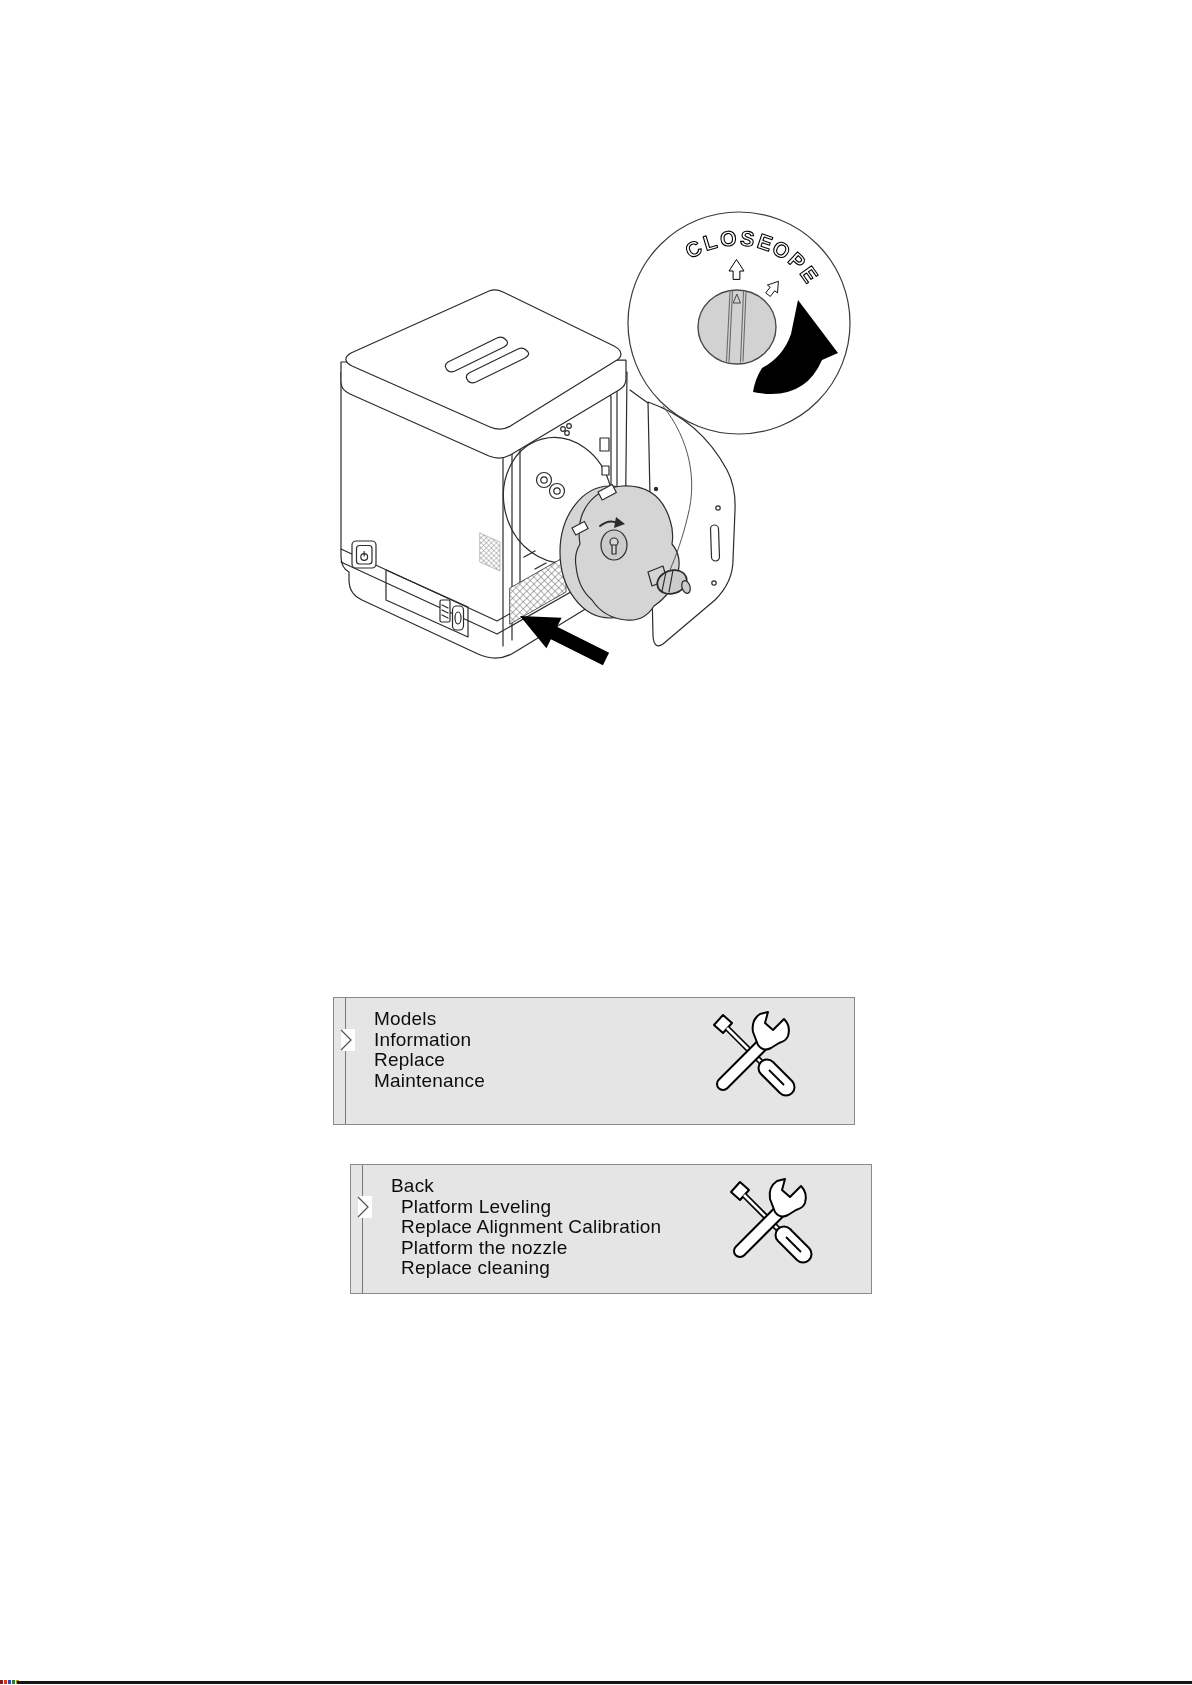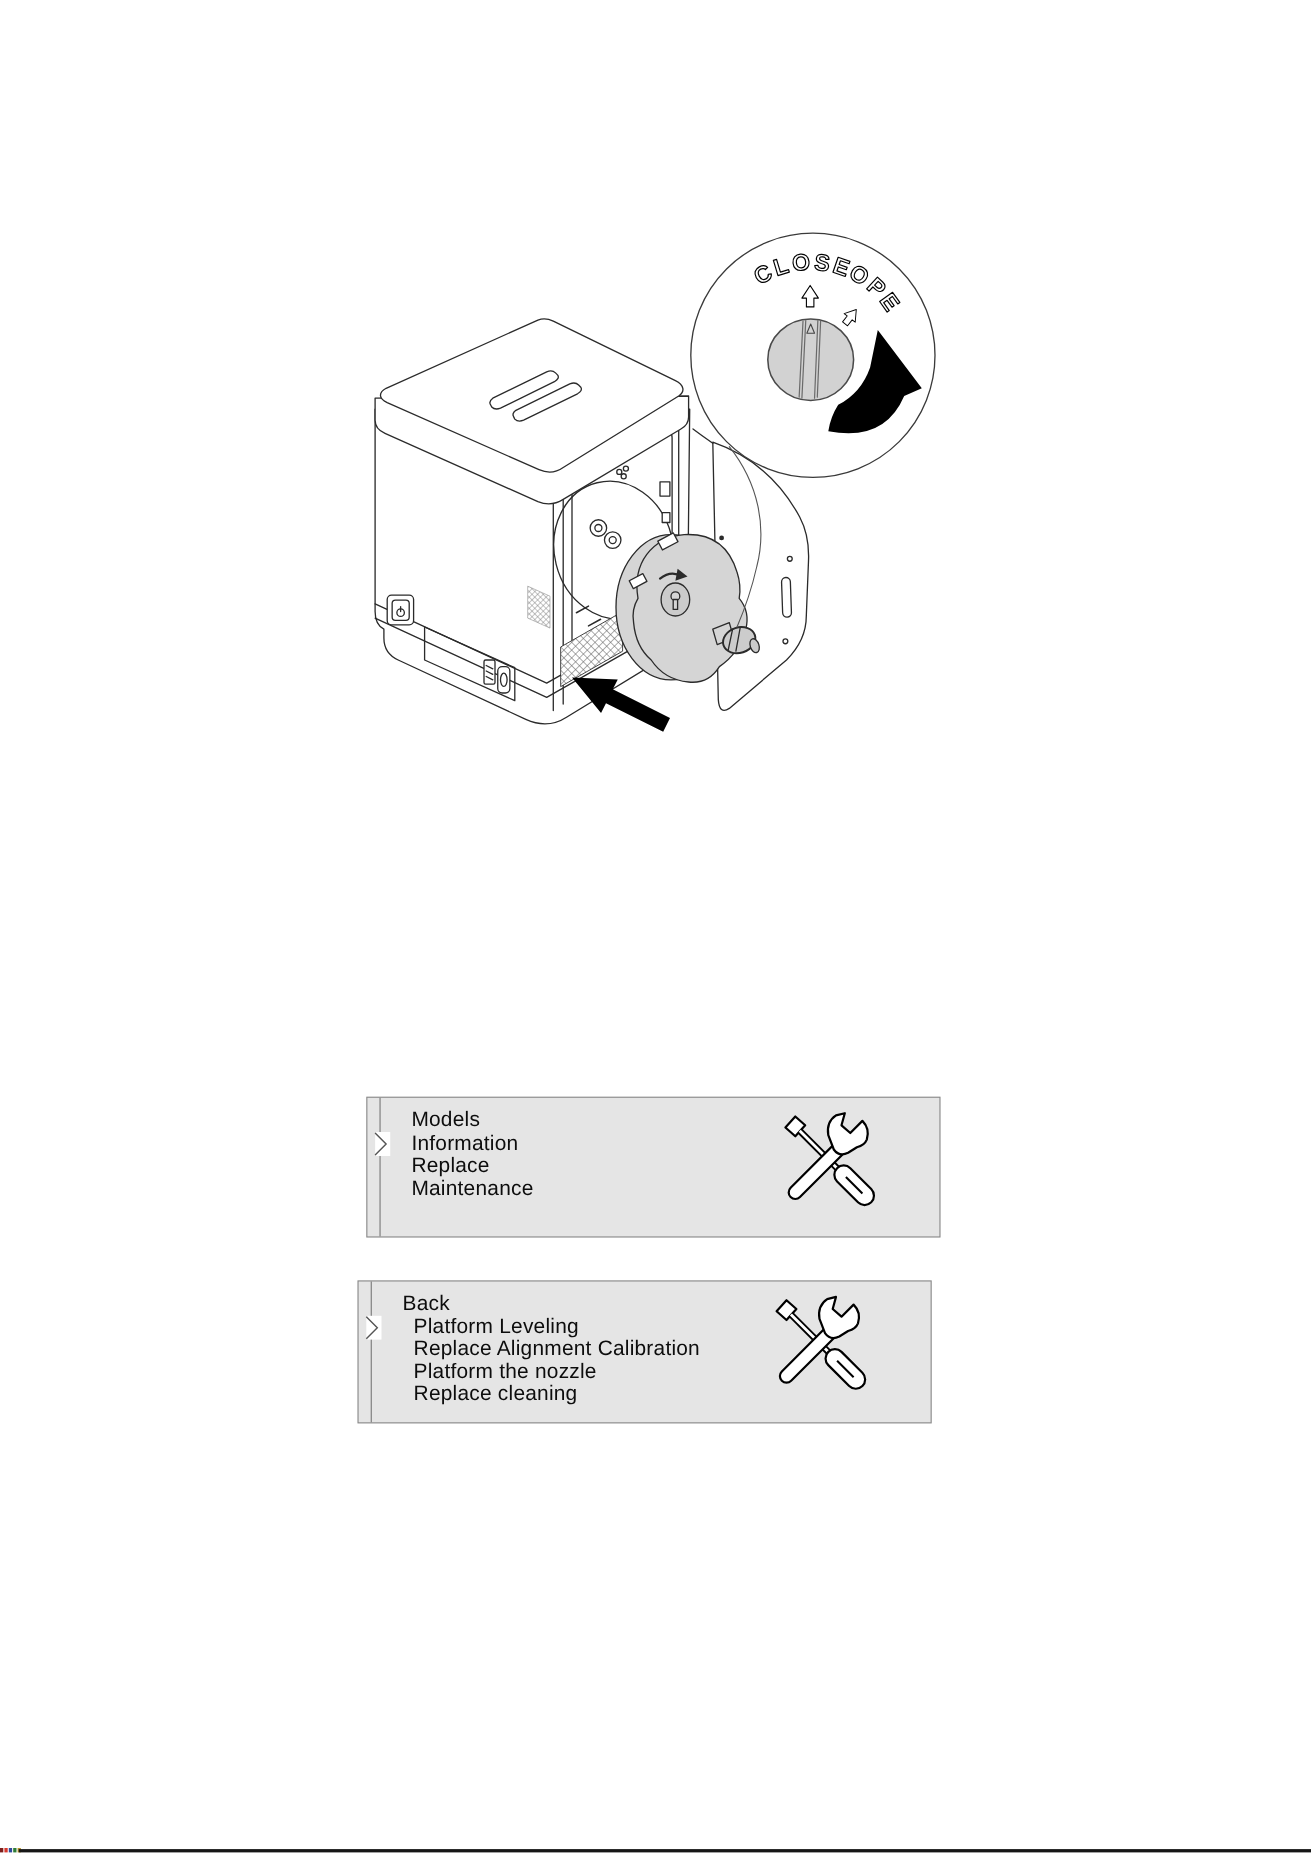--- a/index.html
+++ b/index.html
@@ -211,21 +211,21 @@
         <li>Models</li>
         <li>Information</li>
         <li>Replace</li>
         <li>Maintenance</li>
       </ul>
     <svg class="menu-icon" viewBox="0 0 100 96">
       <use href="#tools-icon"></use>
     </svg>
   </div>
 
-  <div class="menu-box" style="left:325px;top:1164px;height:128px;">
+  <div class="menu-box" style="left:350px;top:1164px;height:128px;">
     <div class="innerline"></div>
     <div class="cursor" style="top: 30.6px;">
       <svg width="18" height="22" viewBox="0 0 18 22">
         <rect x="5" y="0" width="13" height="22" fill="#fff"></rect>
         <path d="M 4 1 L 14 11 L 4 21" fill="#fff" stroke="#555" stroke-width="1.3"></path>
       </svg>
     </div>
     <ul class="menu-items">
         <li>Back</li>
         <li class="indent">Platform Leveling</li>

